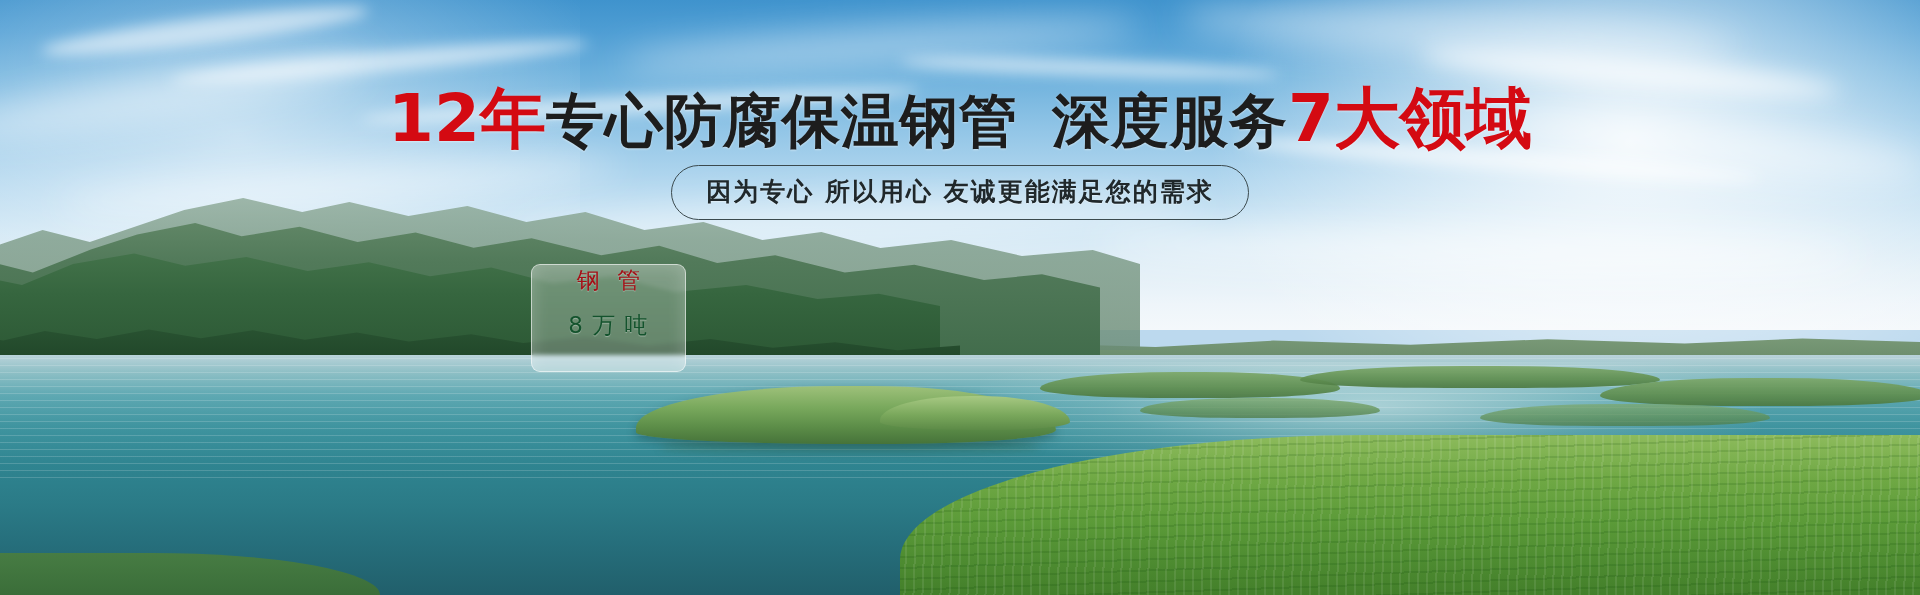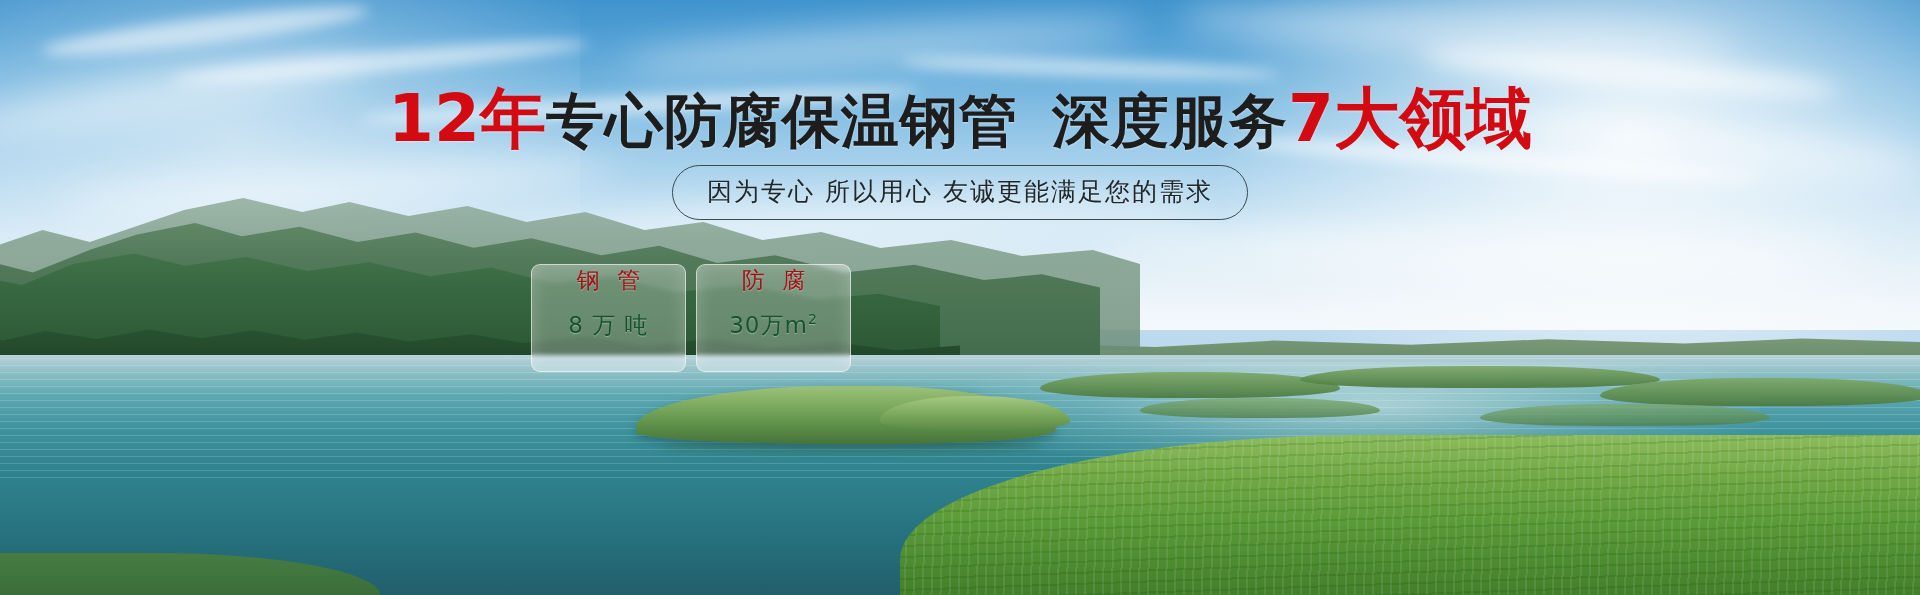--- a/index.html
+++ b/index.html
@@ -213,20 +213,21 @@
     display:inline-block;
     border:1px solid #3b4a4e;
     border-radius:30px;
     padding:9px 34px 11px;
     font-size:25px;
     letter-spacing:2px;
     color:#20282b;
     background:transparent;
     white-space:nowrap;
     text-shadow:0 1px 1px rgba(255,255,255,.4);
+    font-weight:bold;
   }
 
   
   .cards {
     position:absolute; left:531px; top:264px;
     display:flex;
     gap:10px;
   }
   .card {
     width:155px;
@@ -312,21 +313,17 @@
     <div class="subtitle">因为专心  所以用心   友诚更能满足您的需求</div>
   </div>
 
   <div class="cards">
 
     <div class="card">
       <div class="card-label">钢 管</div>
       <div class="card-value">8 万 吨</div>
     </div>
 
-    <div class="card">
-      <div class="card-label">防 腐</div>
-      <div class="card-value"><span>30万m</span><sup>2</sup></div>
-    </div>
 
 
   </div>
 
 </div>
 
 </body></html>

